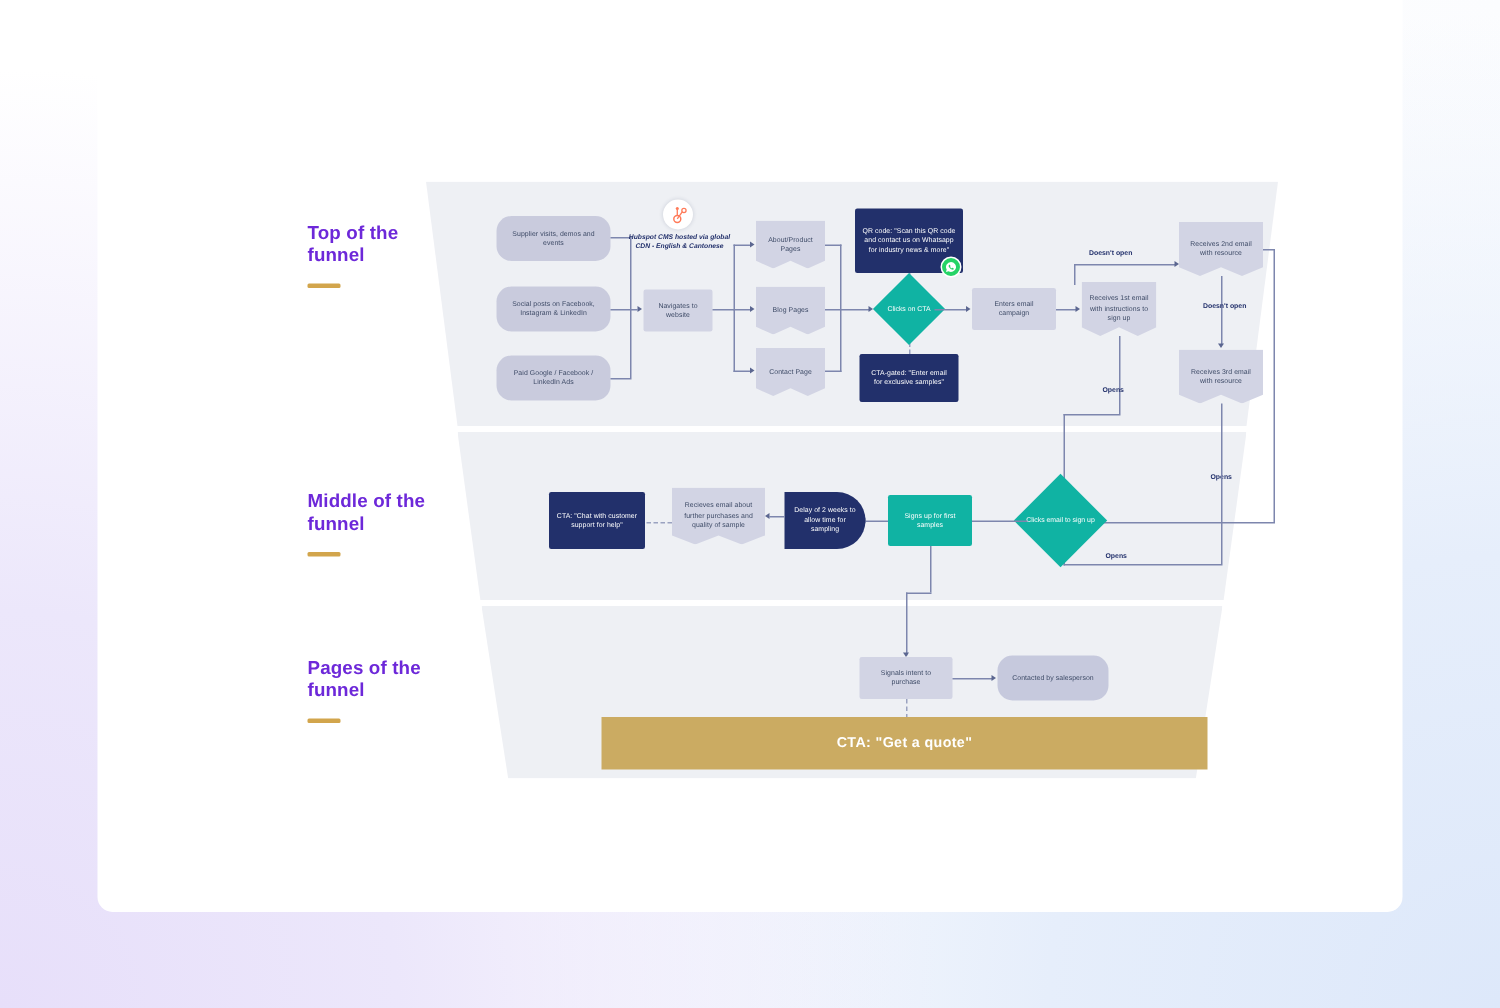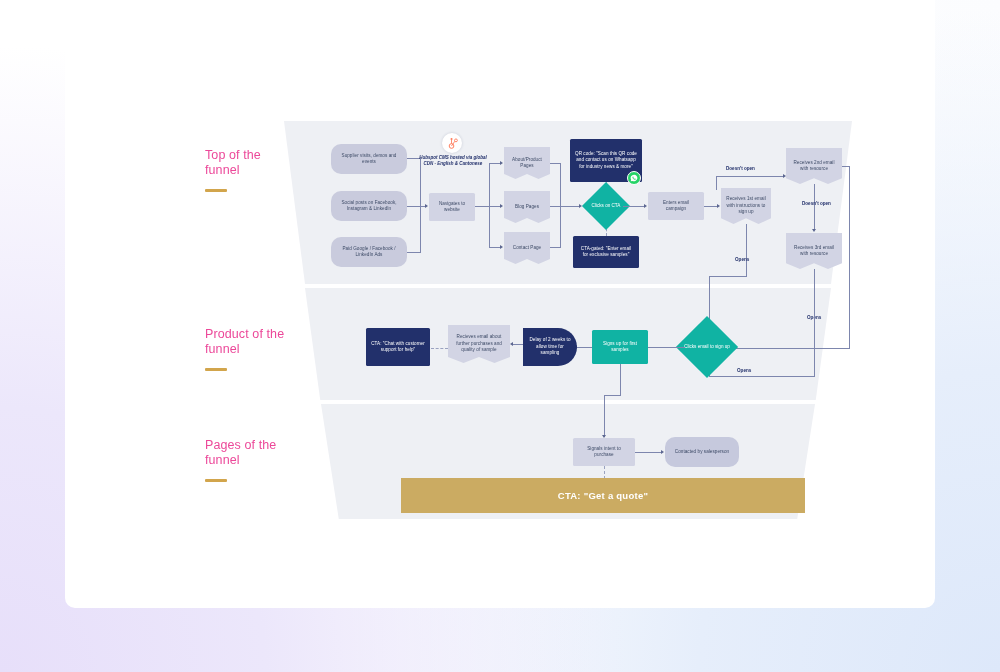--- a/index.html
+++ b/index.html
@@ -23,21 +23,21 @@
   
   .funnel-seg{position:absolute;background:#eef0f4;}
   #seg-top{left:219px;top:121px;width:568px;height:163px;
     clip-path:polygon(0 0,100% 0,96.3% 100%,3.7% 100%);}
   #seg-mid{left:240px;top:288px;width:526px;height:112px;
     clip-path:polygon(0 0,100% 0,97.1% 100%,2.9% 100%);}
   #seg-bot{left:256px;top:404px;width:494px;height:115px;
     clip-path:polygon(0 0,100% 0,96.4% 100%,3.6% 100%);}
 
   
-  .sec-label{position:absolute;color:#ec4899;font-weight:normal;font-size:12.5px;line-height:15px;letter-spacing:.1px;}
+  .sec-label{position:absolute;color:#6d28d9;font-weight:bold;font-size:12.5px;line-height:15px;letter-spacing:.1px;}
   .sec-label .rule{display:block;width:22px;height:3px;background:#d2a54c;margin-top:11px;border-radius:1px;}
   #lab-top{left:140px;top:148px;}
   #lab-mid{left:140px;top:327px;}
   #lab-bot{left:140px;top:438px;}
 
   
   .node{position:absolute;display:flex;align-items:center;justify-content:center;
         text-align:center;box-sizing:border-box;padding:3px 5px;
         font-size:4.6px;line-height:6.4px;color:#3d4a66;letter-spacing:.05px;}
   .n-grey{background:#c9cbdd;}
@@ -96,21 +96,21 @@
     <div class="funnel-seg" id="seg-top"></div>
     <div class="funnel-seg" id="seg-mid"></div>
     <div class="funnel-seg" id="seg-bot"></div>
 
     <div class="sec-label" id="lab-top">
       <div>Top of the</div>
       <div>funnel</div>
       <span class="rule"></span>
     </div>
     <div class="sec-label" id="lab-mid">
-      <div>Product of the</div>
+      <div>Middle of the</div>
       <div>funnel</div>
       <span class="rule"></span>
     </div>
     <div class="sec-label" id="lab-bot">
       <div>Pages of the</div>
       <div>funnel</div>
       <span class="rule"></span>
     </div>
 
     <div class="node n-grey n-pill" style="left:266px;top:144px;width:76px;height:30px;">

